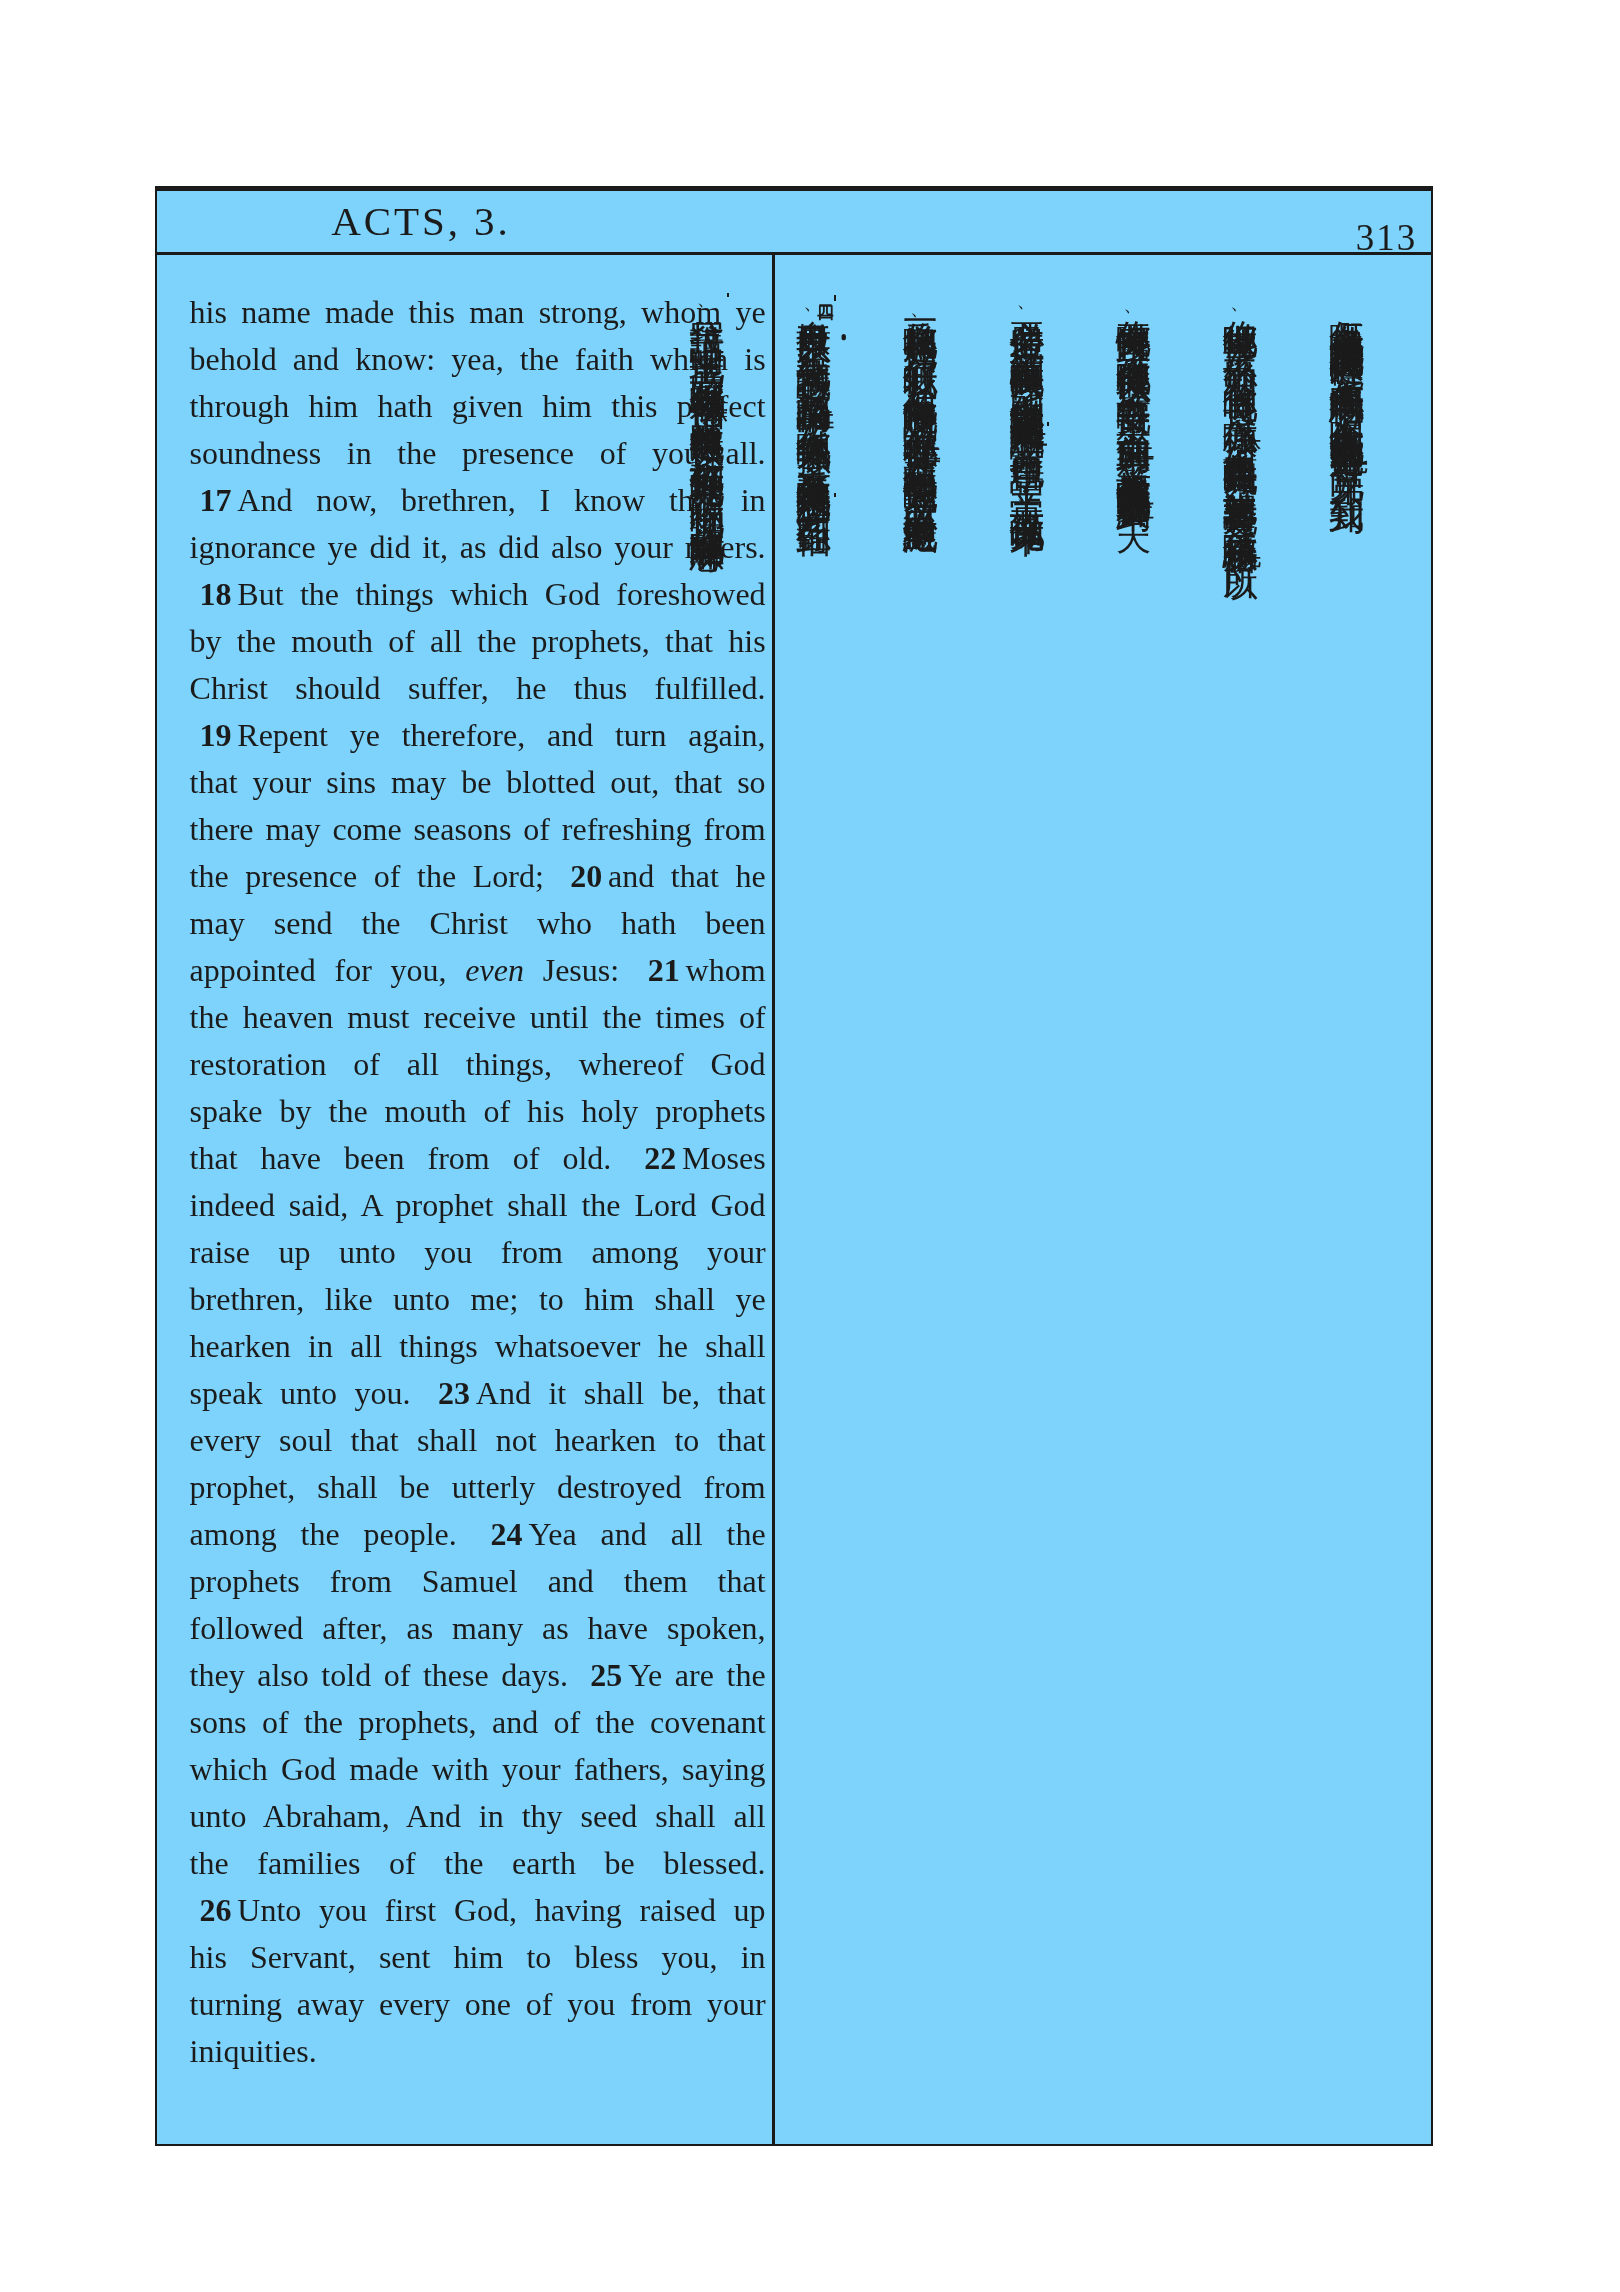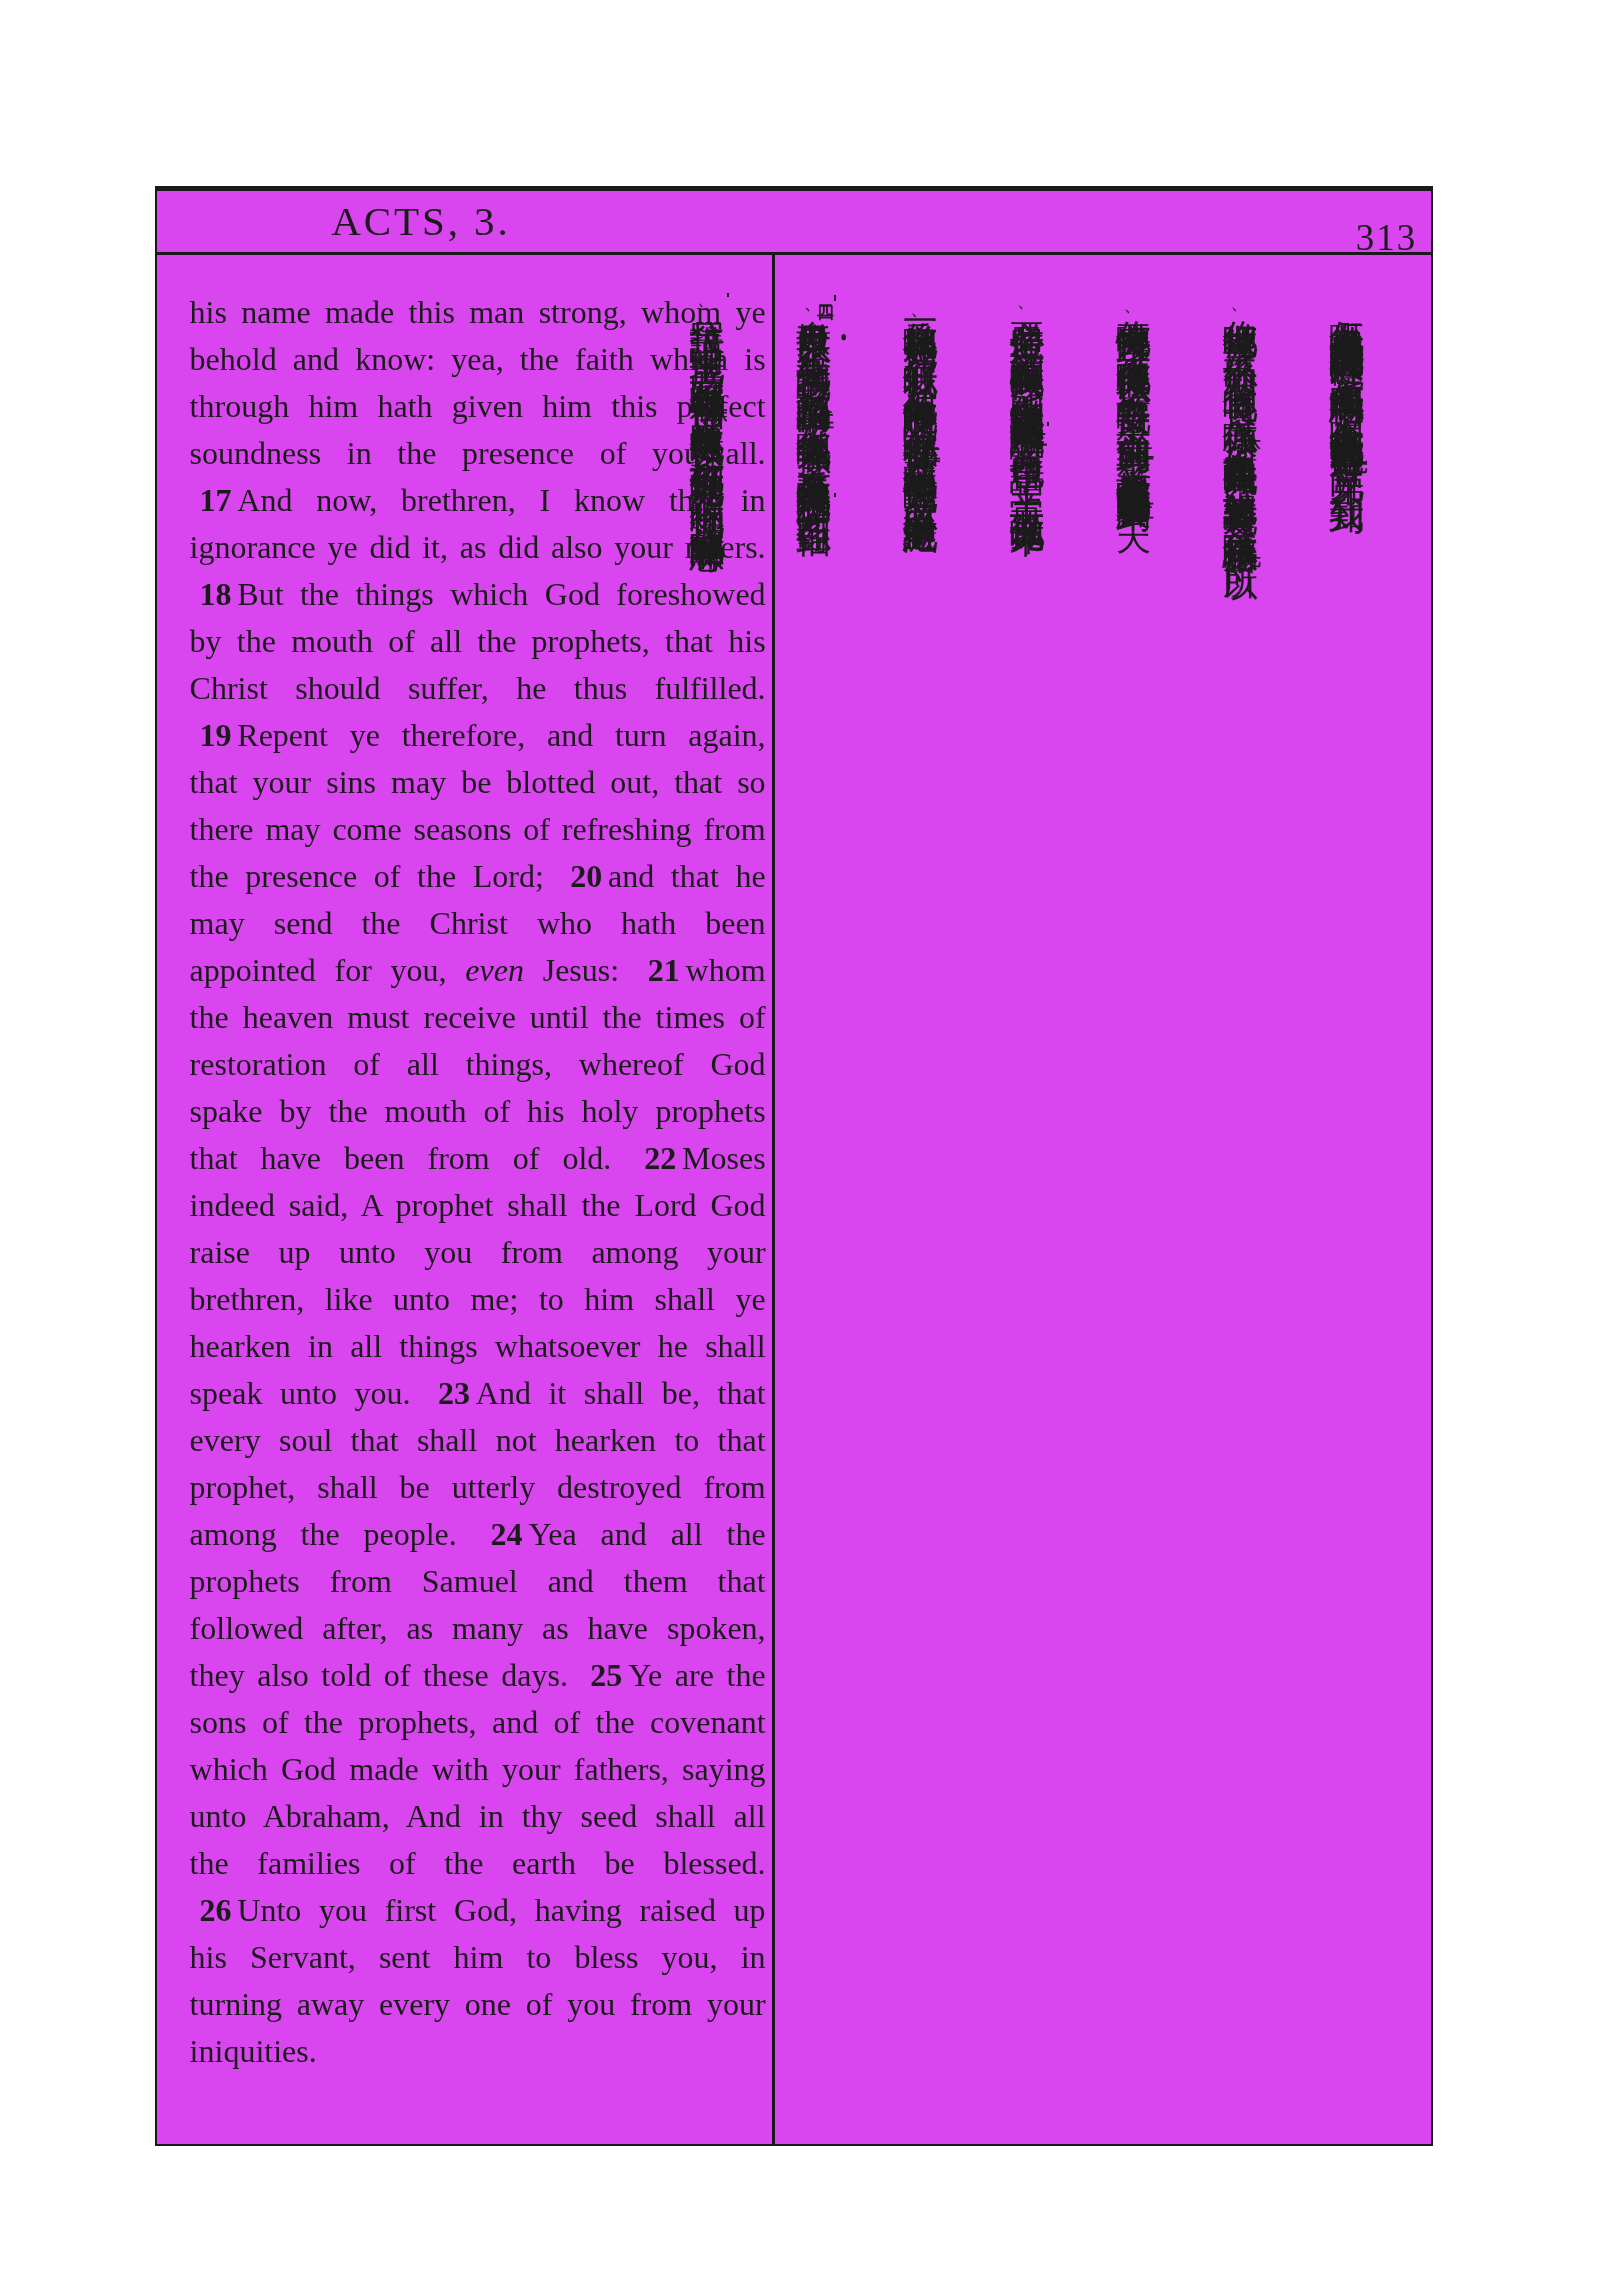--- a/index.html
+++ b/index.html
@@ -5,21 +5,21 @@
   html,body{margin:0;padding:0;}
   body{
     width:1620px;height:2293px;position:relative;
     background:#ffffff;color:#1b1b1b;
     font-family:"Liberation Serif","DejaVu Serif",serif;
     overflow:hidden;
   }
   .frame{
     position:absolute;left:155px;top:186px;width:1278px;height:1960px;
     border:2.9px solid #1a1a1a;border-top-width:5.9px;box-sizing:border-box;
-    background:#d946ef;
+    background:#7dd3fc;
   }
   
   .hdr{position:absolute;left:0;right:0;top:0;height:61px;border-bottom:3.9px solid #1a1a1a;}
   .hdr-left{
     position:absolute;left:29px;top:5.9px;width:470px;text-align:center;
     font-size:41px;letter-spacing:2.9px;white-space:nowrap;
   }
   .hdr-cn{
     position:absolute;left:872px;top:3.9px;font-size:45px;font-weight:bold;
     letter-spacing:4.9px;white-space:nowrap;

